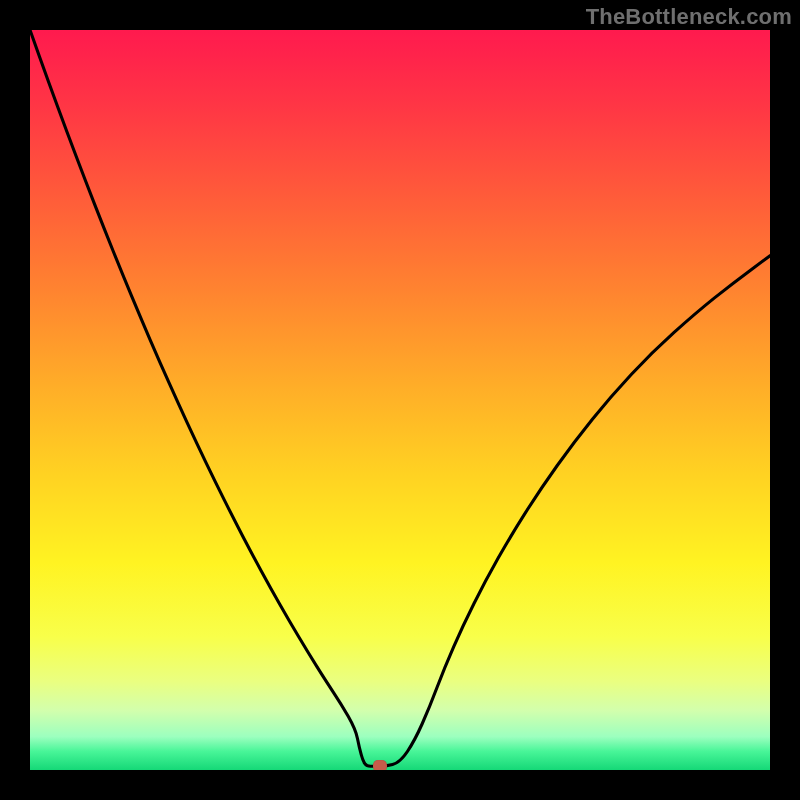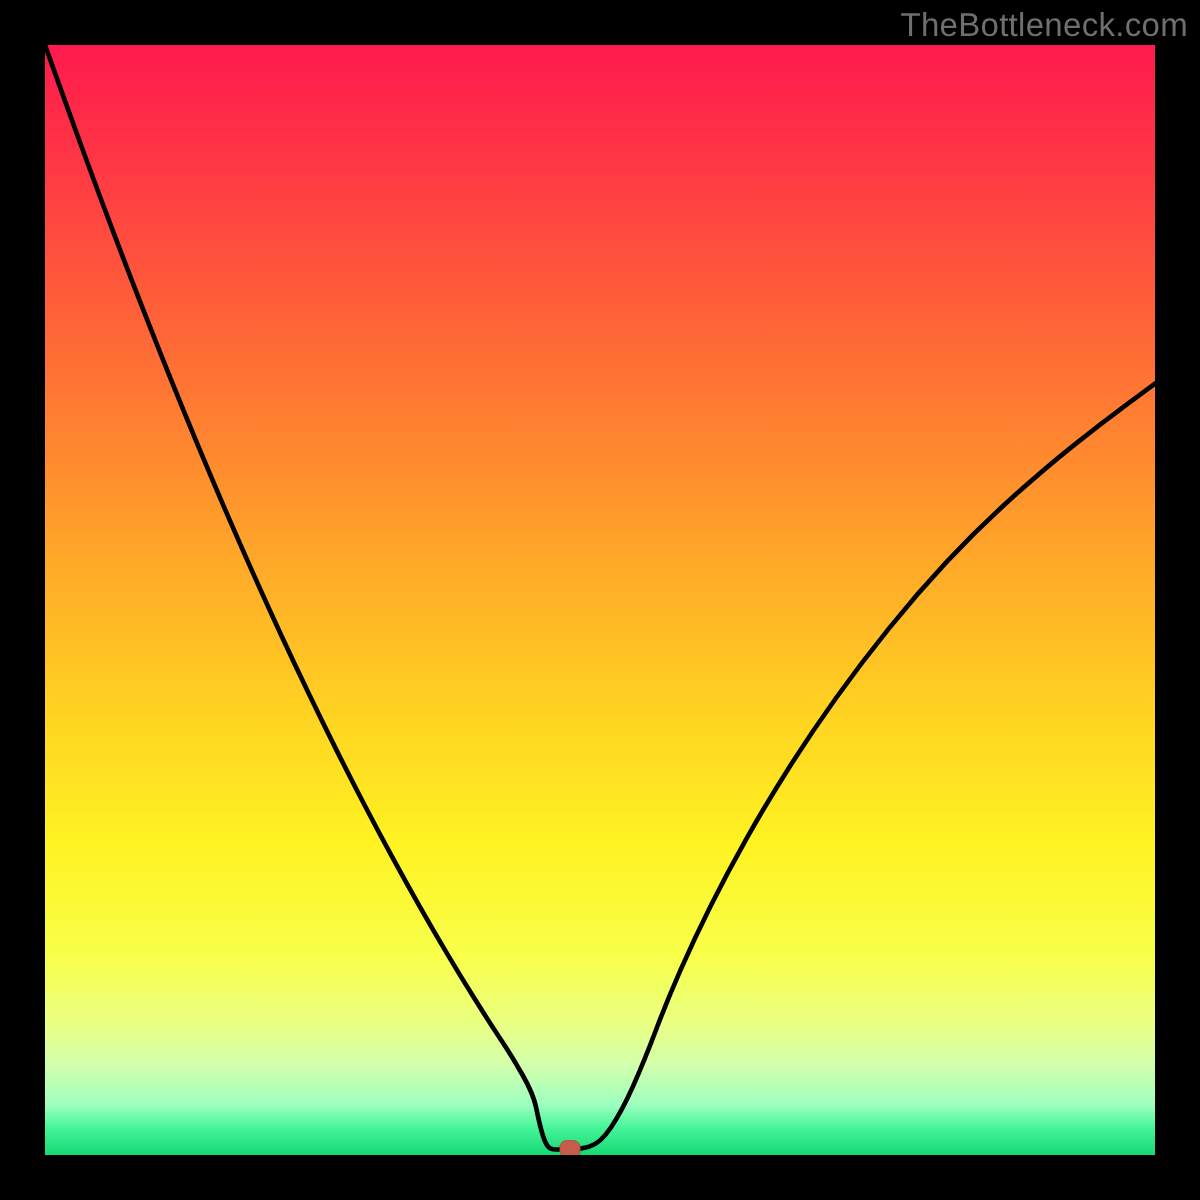--- a/index.html
+++ b/index.html
@@ -27,21 +27,21 @@
   }
   .plot svg {
     display: block;
   }
   .watermark {
     position: absolute;
     top: 4px;
     right: 8px;
     color: #6f6f6f;
     font-size: 22px;
-    font-weight: 400;
+    font-weight: 700;
     letter-spacing: 0.2px;
     user-select: none;
     pointer-events: none;
   }
   .marker {
     position: absolute;
     width: 14px;
     height: 12px;
     border-radius: 5px;
     background: #c65c4a;

